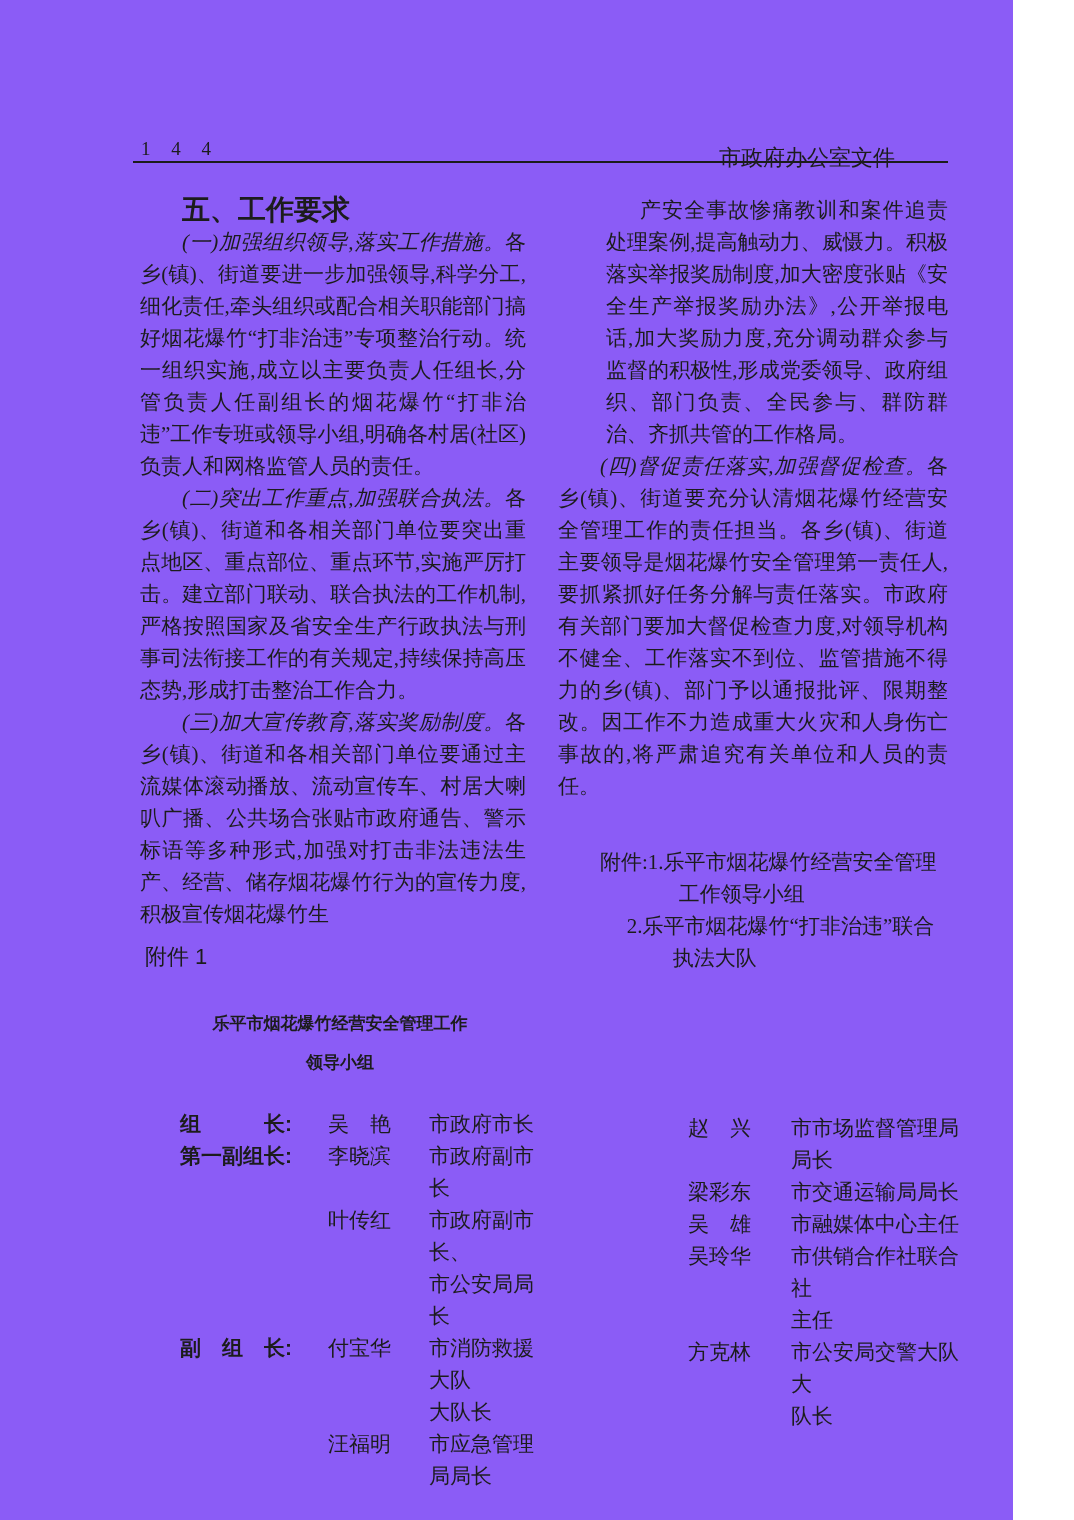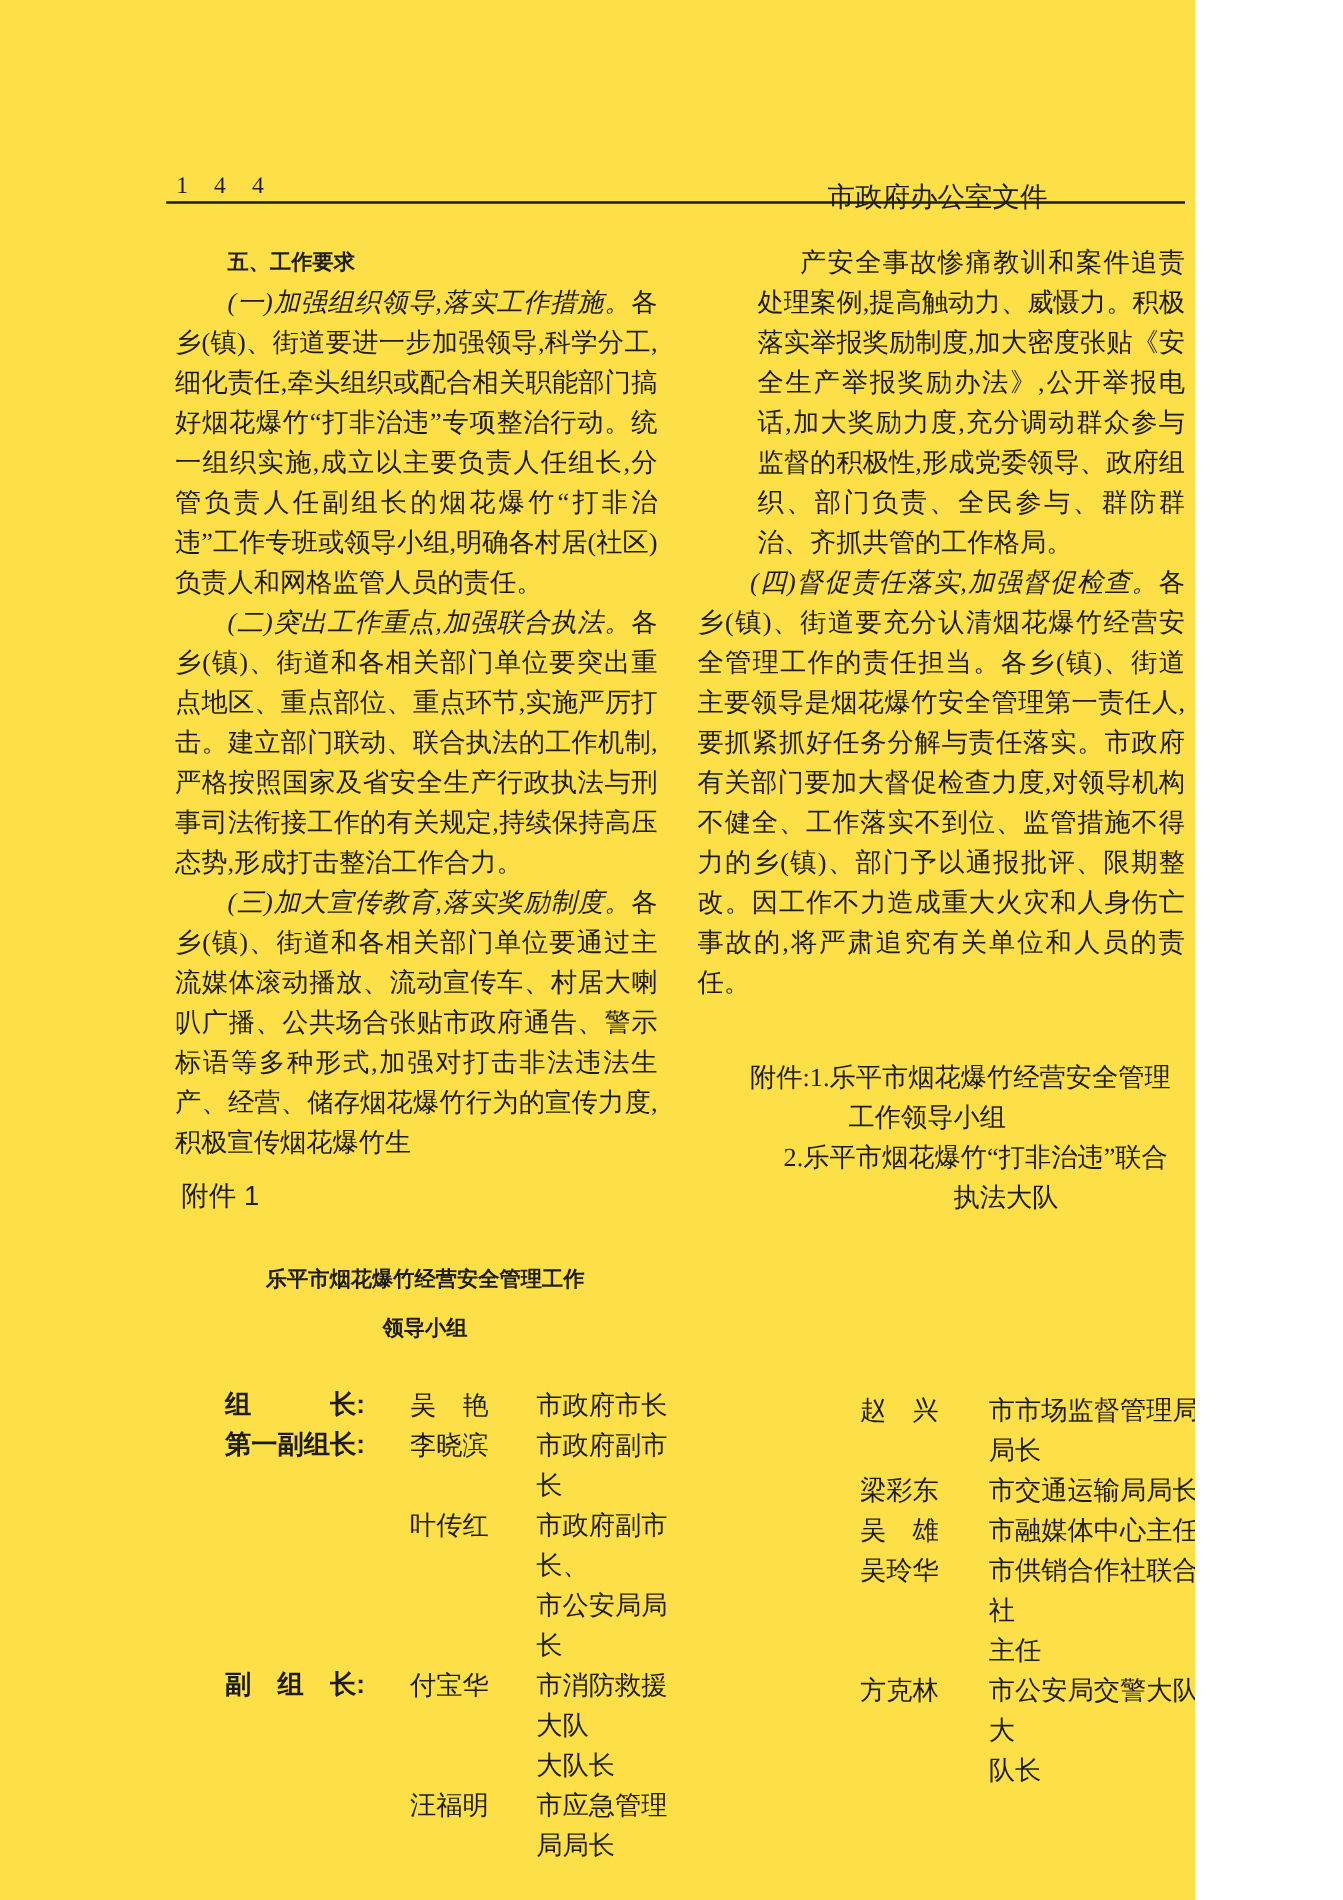--- a/index.html
+++ b/index.html
@@ -1,36 +1,36 @@
 <!DOCTYPE html>
 <html><head>
 <meta charset="utf-8">
 <style>
   html,body{margin:0;padding:0;background:#ffffff;}
-  .page{position:relative;width:920px;height:1520px;background:#fde047;color:#1c1c1c;
-        font-family:"Liberation Serif",serif;overflow:hidden;padding-left:36px;}
+  .page{position:relative;width:1013px;height:1520px;background:#8b5cf6;color:#1c1c1c;
+        font-family:"Liberation Serif",serif;overflow:hidden;}
 
   .page-num{position:absolute;left:141px;top:138px;font-size:19px;letter-spacing:8px;}
   .header-right{position:absolute;right:118px;top:143px;font-size:22px;}
   .rule{position:absolute;left:133px;top:161px;width:815px;height:2px;background:#1c1c1c;}
 
   .col{position:absolute;top:194px;font-size:21px;line-height:32px;text-align:justify;}
   .col-left{left:140px;width:386px;}
   .col-right{left:558px;width:390px;}
   .col p{margin:0;text-indent:42px;}
-  .heading{font-weight:bold;text-indent:42px;font-size:17px;line-height:32px;}
+  .heading{font-weight:bold;text-indent:42px;font-size:28px;line-height:32px;}
   .lead{font-style:italic;}
   p.cont{text-indent:34px;margin-left:48px;}
 
   .attach{display:flex;margin-left:42px;margin-top:44px;text-align:left;}
   .attach-label{flex:none;}
   .attach-items{flex:none;}
   .attach-item .line2{margin-left:31px;}
   .attach-item.second{margin-left:-21px;}
-  .attach-item.second .line2{margin-left:46px;text-align:center;}
+  .attach-item.second .line2{margin-left:46px;}
 
   .attach1-label{position:absolute;left:145px;top:942px;font-size:22px;
                  font-family:"Liberation Sans",sans-serif;}
   .attach1-title{position:absolute;left:140px;top:1004px;width:400px;text-align:center;
                  font-family:"Liberation Sans",sans-serif;font-weight:bold;
                  font-size:17px;line-height:39px;}
 
   .leader-list{position:absolute;font-size:21px;line-height:32px;}
   .left-list{left:180px;top:1108px;width:362px;}
   .right-list{left:688px;top:1112px;width:274px;}

